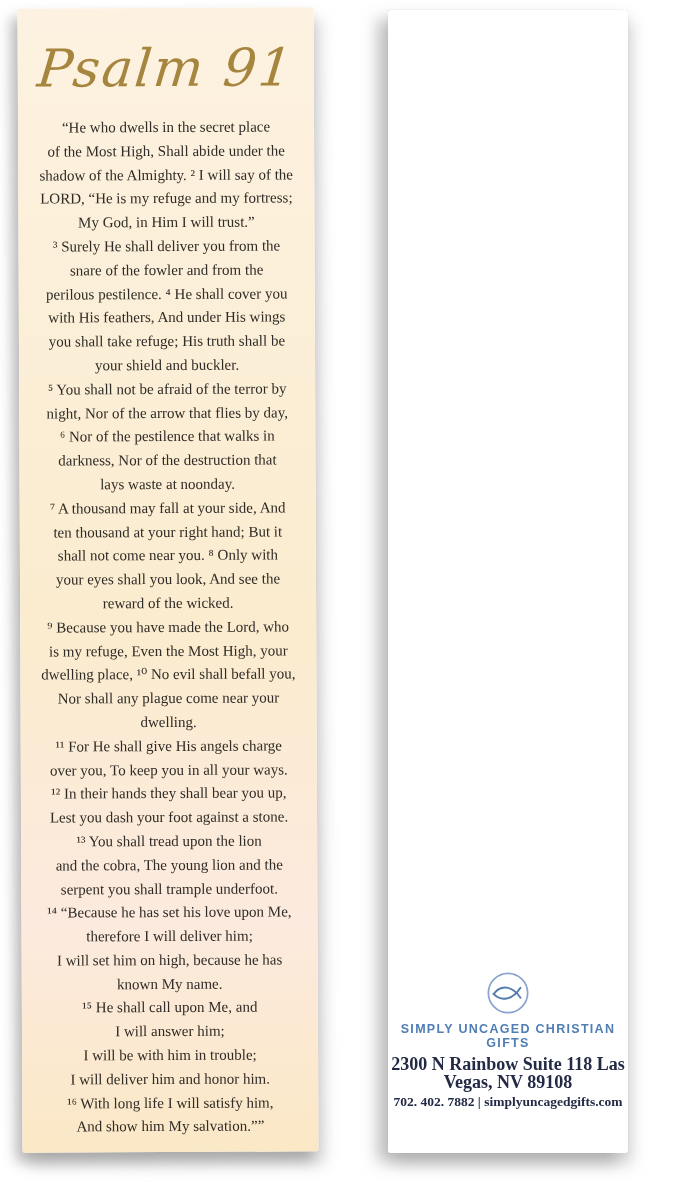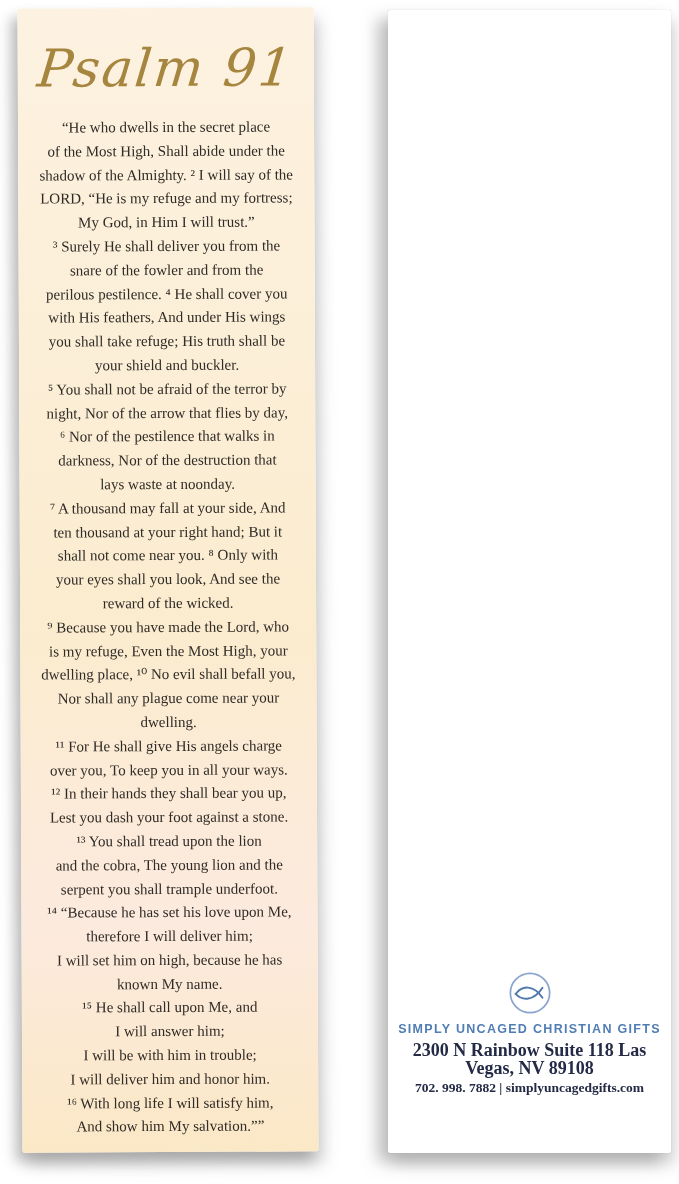--- a/index.html
+++ b/index.html
@@ -48,21 +48,21 @@
     font-size: 15px;
     line-height: 23.8px;
     color: #2f2b26;
     overflow: visible;
   }
   
   .card-back {
     position: absolute;
     left: 388px;
     top: 10px;
-    width: 283px;
+    width: 240px;
     height: 1143px;
     background: #ffffff;
     border-radius: 2px;
     box-shadow: -11px 9px 15px rgba(140,140,140,0.50),
                  4px 11px 15px rgba(150,150,150,0.40),
                  0 0 1px rgba(160,160,160,0.6);
   }
   .back-content {
     position: absolute;
     left: 0;
@@ -157,17 +157,17 @@
     <div class="back-content">
       <span class="brand-logo">
         <svg viewBox="0 0 48 48" width="46" height="46" aria-hidden="true">
           <circle cx="24" cy="24" r="20.5" fill="none" stroke="#8aa4cd" stroke-width="1.8"></circle>
           <path d="M9,25 C16,15.5 28,15.5 37,29" fill="none" stroke="#5079ae" stroke-width="2" stroke-linecap="round"></path>
           <path d="M9,25 C16,32.5 28,32.5 37,18.5" fill="none" stroke="#5079ae" stroke-width="2" stroke-linecap="round"></path>
         </svg>
       </span>
       <div class="company-name">SIMPLY UNCAGED CHRISTIAN GIFTS</div>
       <div class="company-address">2300 N Rainbow Suite 118 Las Vegas, NV 89108</div>
-      <div class="company-phone">702. 998. 7882 | simplyuncagedgifts.com</div>
+      <div class="company-phone">702. 402. 7882 | simplyuncagedgifts.com</div>
     </div>
   </div>
 
 </div>
 
 </body></html>

